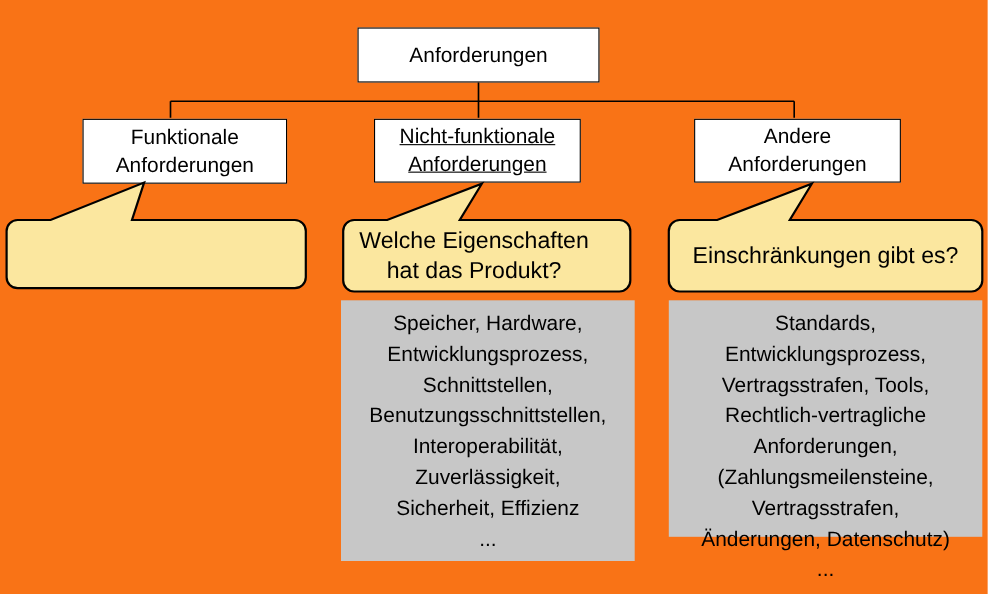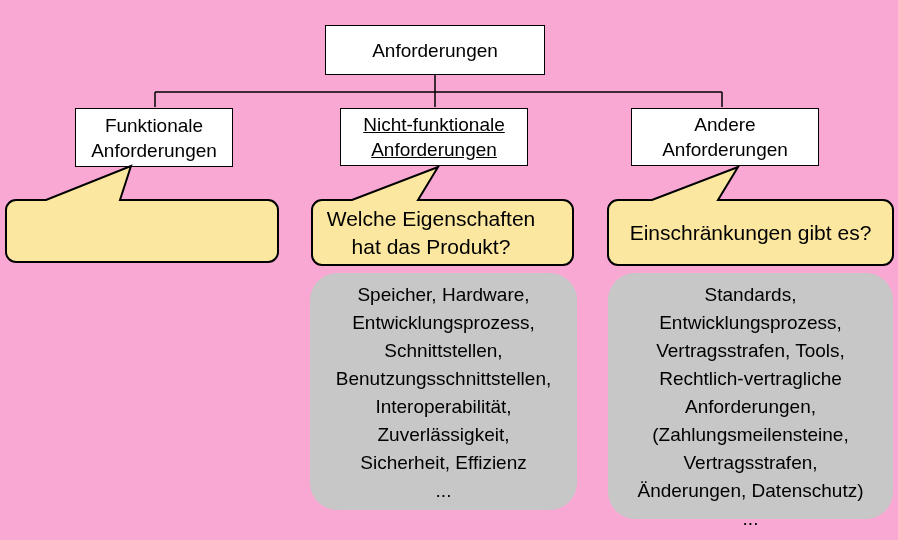--- a/index.html
+++ b/index.html
@@ -5,21 +5,21 @@
   html, body {
     margin: 0;
     padding: 0;
     background: #ffffff;
     font-family: "Liberation Sans", sans-serif;
   }
   .canvas {
     position: relative;
     width: 898px;
     height: 540px;
-    background: #f9a8d4;
+    background: #f97316;
     overflow: hidden;
     color: #000000;
   }
   .svg-layer {
     position: absolute;
     left: 0;
     top: 0;
     width: 898px;
     height: 540px;
     z-index: 2;
@@ -32,21 +32,21 @@
     display: flex;
     flex-direction: column;
     align-items: center;
     justify-content: center;
     text-align: center;
     font-size: 19px;
     line-height: 25px;
     z-index: 1;
   }
   .root-box { left: 325px; top: 25px; width: 220px; height: 50px; }
-  .node-1 { left: 75px;  top: 108px; width: 158px; height: 59px; }
+  .node-1 { left: 75px;  top: 108px; width: 186px; height: 59px; }
   .node-2 { left: 340px; top: 108px; width: 188px; height: 58px; text-decoration: underline; }
   .node-3 { left: 631px; top: 108px; width: 188px; height: 58px; align-items: center; }
   .callout-text {
     position: absolute;
     display: flex;
     flex-direction: column;
     align-items: center;
     justify-content: center;
     text-align: center;
     font-size: 21px;
@@ -58,24 +58,23 @@
   .callout-text-3 { left: 608px; top: 200px; width: 285px; height: 65px; }
   .detail-box {
     position: absolute;
     background: #C7C7C7;
     box-sizing: border-box;
     padding-top: 8px;
     text-align: center;
     font-size: 19px;
     line-height: 28px;
     z-index: 1;
-    border-radius: 27px;
   }
   .detail-box-1 { left: 310px; top: 273px; width: 267px; height: 237px; }
-  .detail-box-2 { left: 608px; top: 273px; width: 285px; height: 246px; }
+  .detail-box-2 { left: 608px; top: 273px; width: 285px; height: 215px; }
 </style>
 </head>
 <body>
 
 <div class="canvas">
 
   <svg class="svg-layer" viewBox="0 0 898 540" xmlns="http://www.w3.org/2000/svg">
     <path d="M 435 75 V 107 M 155 92 H 722 M 155 92 V 107 M 722 92 V 107" fill="none" stroke="#000000" stroke-width="1.5"></path>
     <path d="M 16 200 H 46 L 131 166 L 120 200 H 268 A 10 10 0 0 1 278 210 V 252 A 10 10 0 0 1 268 262 H 16 A 10 10 0 0 1 6 252 V 210 A 10 10 0 0 1 16 200 Z" fill="#FBE79F" stroke="#000000" stroke-width="2"></path>
     <path d="M 322 200 H 352 L 438 167 L 418 200 H 563 A 10 10 0 0 1 573 210 V 255 A 10 10 0 0 1 563 265 H 322 A 10 10 0 0 1 312 255 V 210 A 10 10 0 0 1 322 200 Z" fill="#FBE79F" stroke="#000000" stroke-width="2"></path>

